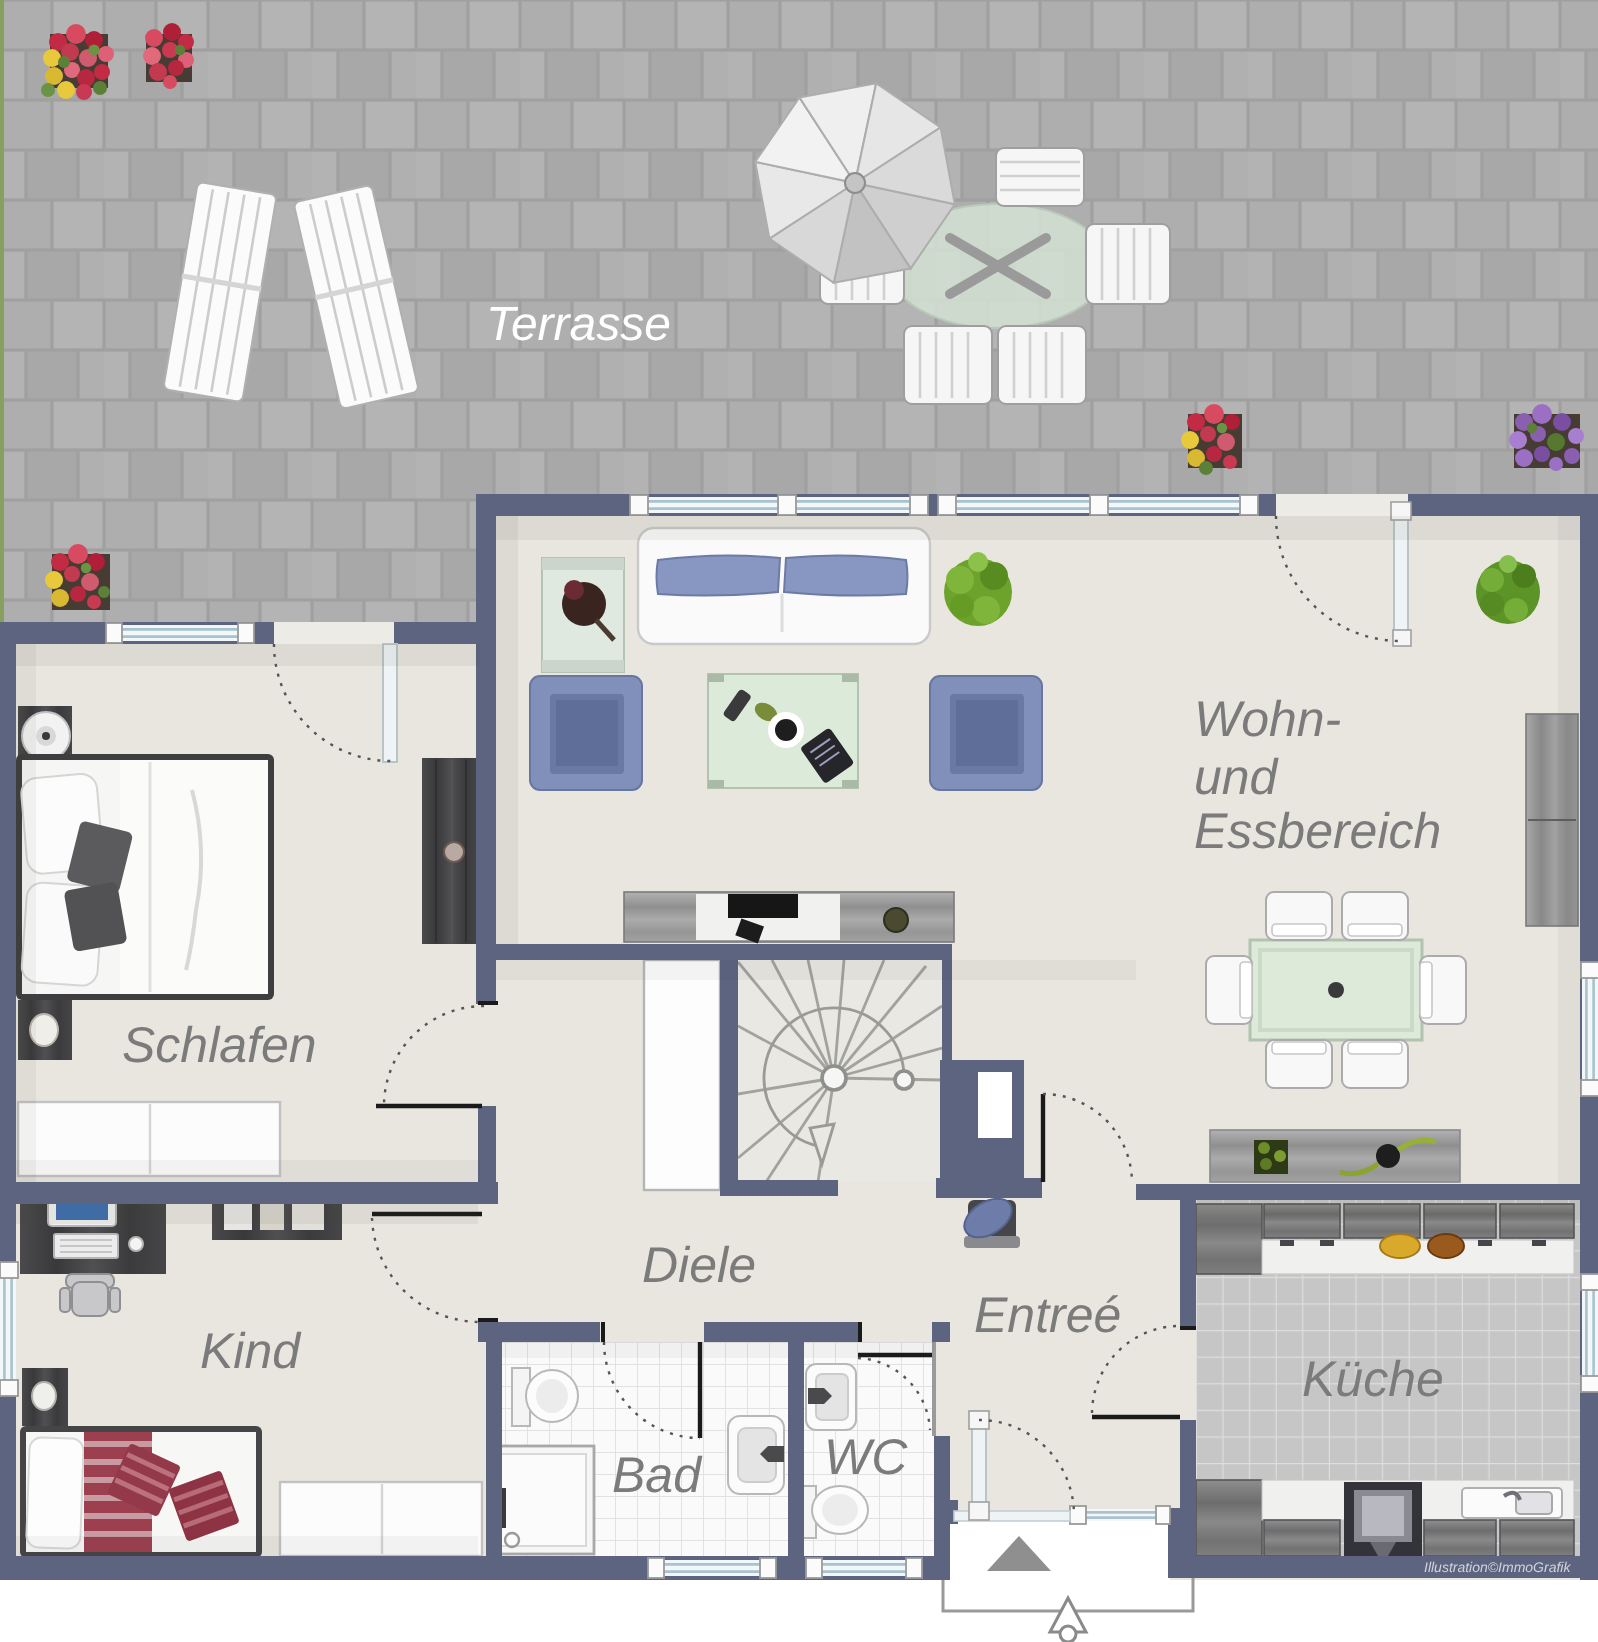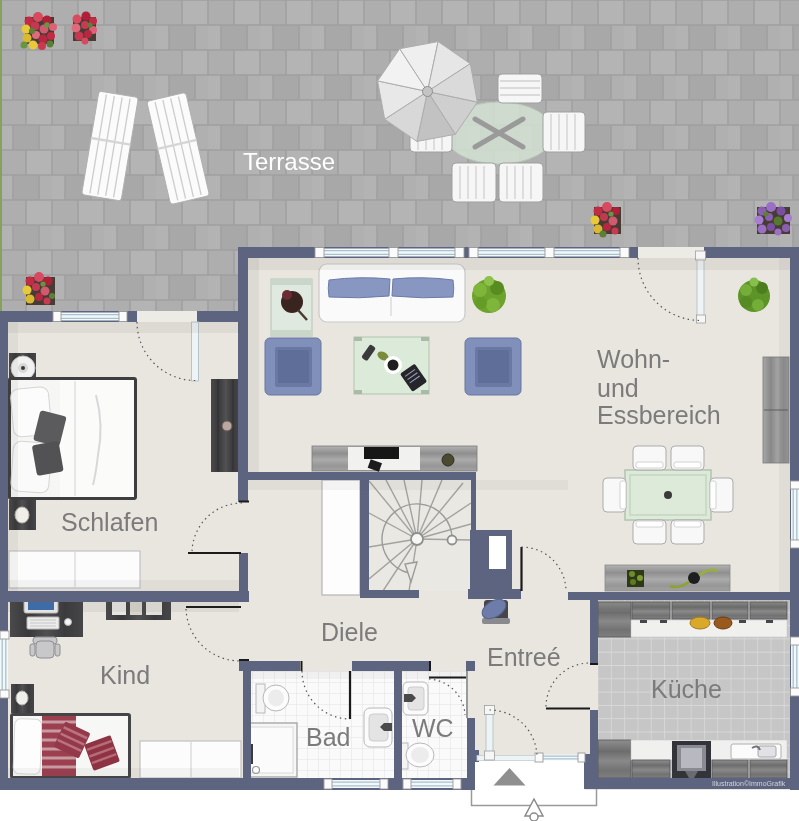--- a/index.html
+++ b/index.html
@@ -1,16 +1,16 @@
 <!DOCTYPE html>
 <html><head>
 <meta charset="utf-8">
 <style>
 html,body{margin:0;padding:0;background:#fff;}
-#plan{position:relative;width:799px;height:821px;overflow:hidden;font-family:"Liberation Sans",sans-serif;}
+#plan{position:relative;width:799px;height:821px;overflow:hidden;font-family:"Liberation Sans",sans-serif;font-style:italic;}
 svg{display:block;}
 </style>
 </head>
 <body>
 <div id="plan">
 <svg width="799" height="821" viewBox="0 0 799 821">
 <defs>
 <pattern id="pav" width="52" height="50" patternUnits="userSpaceOnUse">
 <rect x="0" y="0" width="52" height="50" fill="#a0a0a0"></rect>
 <rect x="0.8" y="0.8" width="24.4" height="23.4" fill="#aeaeae"></rect>

